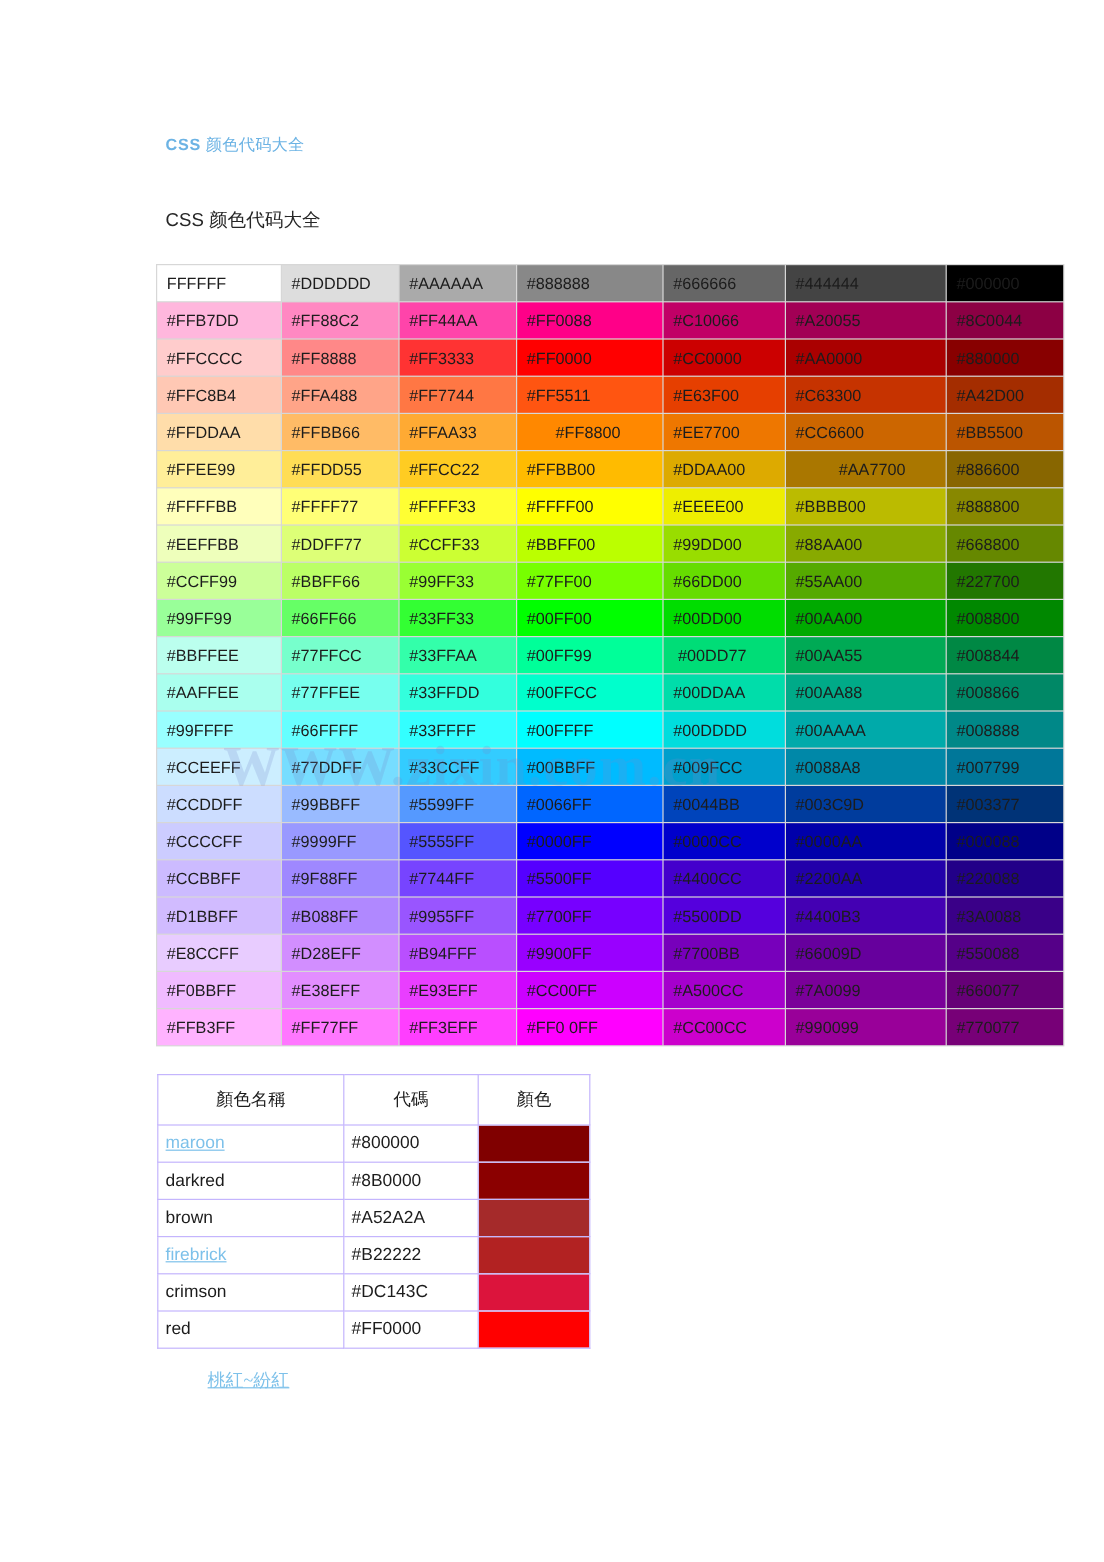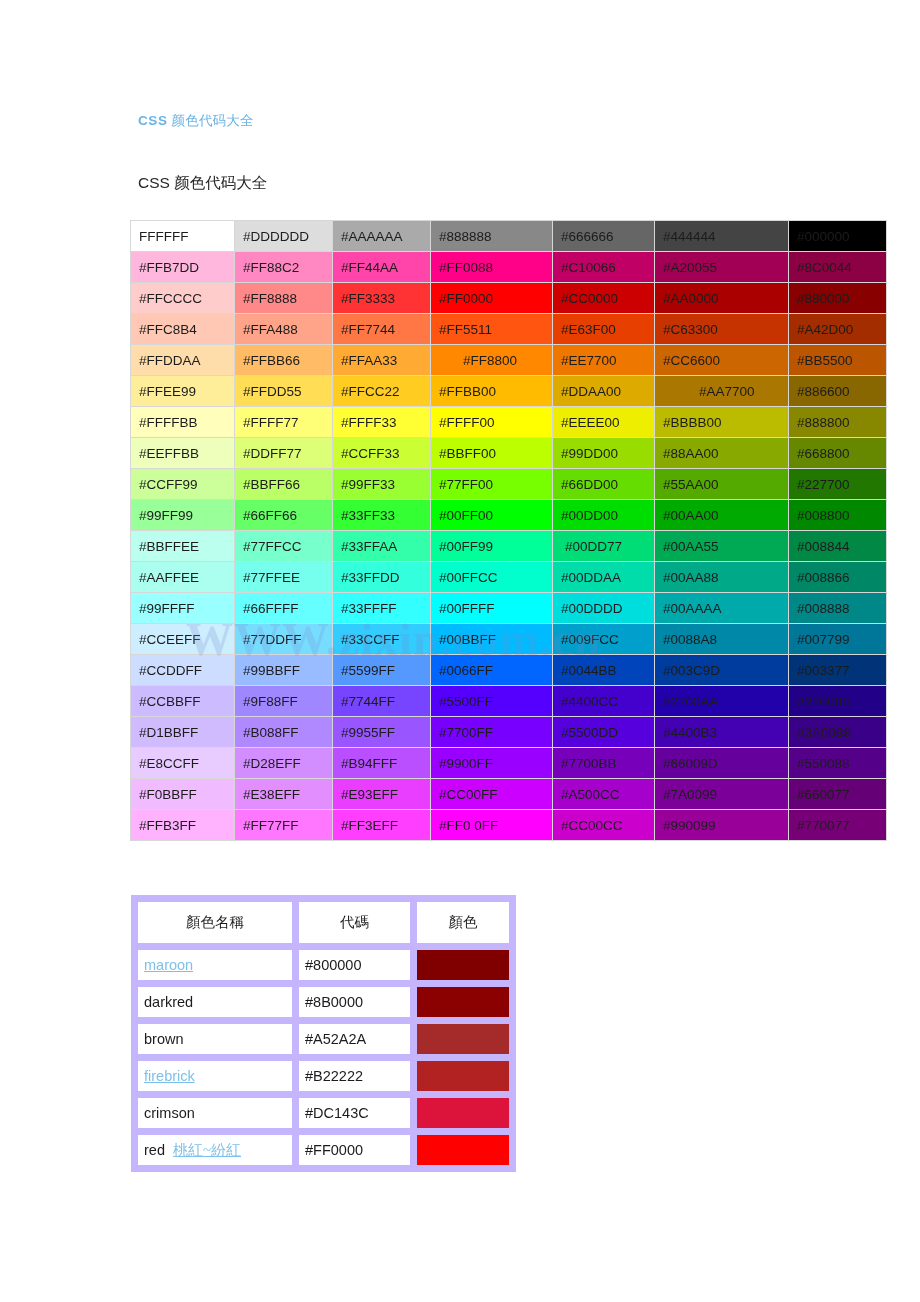--- a/index.html
+++ b/index.html
@@ -85,21 +85,21 @@
   
   .named-table {
     position: absolute;
     left: 131px;
     top: 895px;
     border-collapse: collapse;
     table-layout: fixed;
     background: #ffffff;
   }
   .named-table th, .named-table td {
-    border: 7px solid #c4b5fd;
+    border: 1px solid #c4b5fd;
     font-weight: normal;
     vertical-align: middle;
   }
   .named-table th {
     height: 39px;
     font-size: 14.5px;
     color: #1c1c1c;
     text-align: center;
   }
   .named-table td {
@@ -278,20 +278,29 @@
           <td class="cN" style="background: rgb(0, 119, 153);">#007799</td>
         </tr>
         <tr>
           <td class="c0" style="background: rgb(204, 221, 255);">#CCDDFF</td>
           <td class="cN" style="background: rgb(153, 187, 255);">#99BBFF</td>
           <td class="cN" style="background: rgb(85, 153, 255);">#5599FF</td>
           <td class="cN" style="background: rgb(0, 102, 255);">#0066FF</td>
           <td class="cN" style="background: rgb(0, 68, 187);">#0044BB</td>
           <td class="cN" style="background: rgb(0, 60, 157);">#003C9D</td>
           <td class="cN" style="background: rgb(0, 51, 119);">#003377</td>
+        </tr>
+        <tr>
+          <td class="c0" style="background: rgb(204, 204, 255);">#CCCCFF</td>
+          <td class="cN" style="background: rgb(153, 153, 255);">#9999FF</td>
+          <td class="cN" style="background: rgb(85, 85, 255);">#5555FF</td>
+          <td class="cN" style="background: rgb(0, 0, 255);">#0000FF</td>
+          <td class="cN" style="background: rgb(0, 0, 204);">#0000CC</td>
+          <td class="cN" style="background: rgb(0, 0, 170);">#0000AA</td>
+          <td class="cN" style="background: rgb(0, 0, 136);">#000088</td>
         </tr>
         <tr>
           <td class="c0" style="background: rgb(204, 187, 255);">#CCBBFF</td>
           <td class="cN" style="background: rgb(159, 136, 255);">#9F88FF</td>
           <td class="cN" style="background: rgb(119, 68, 255);">#7744FF</td>
           <td class="cN" style="background: rgb(85, 0, 255);">#5500FF</td>
           <td class="cN" style="background: rgb(68, 0, 204);">#4400CC</td>
           <td class="cN" style="background: rgb(34, 0, 170);">#2200AA</td>
           <td class="cN" style="background: rgb(34, 0, 136);">#220088</td>
         </tr>

